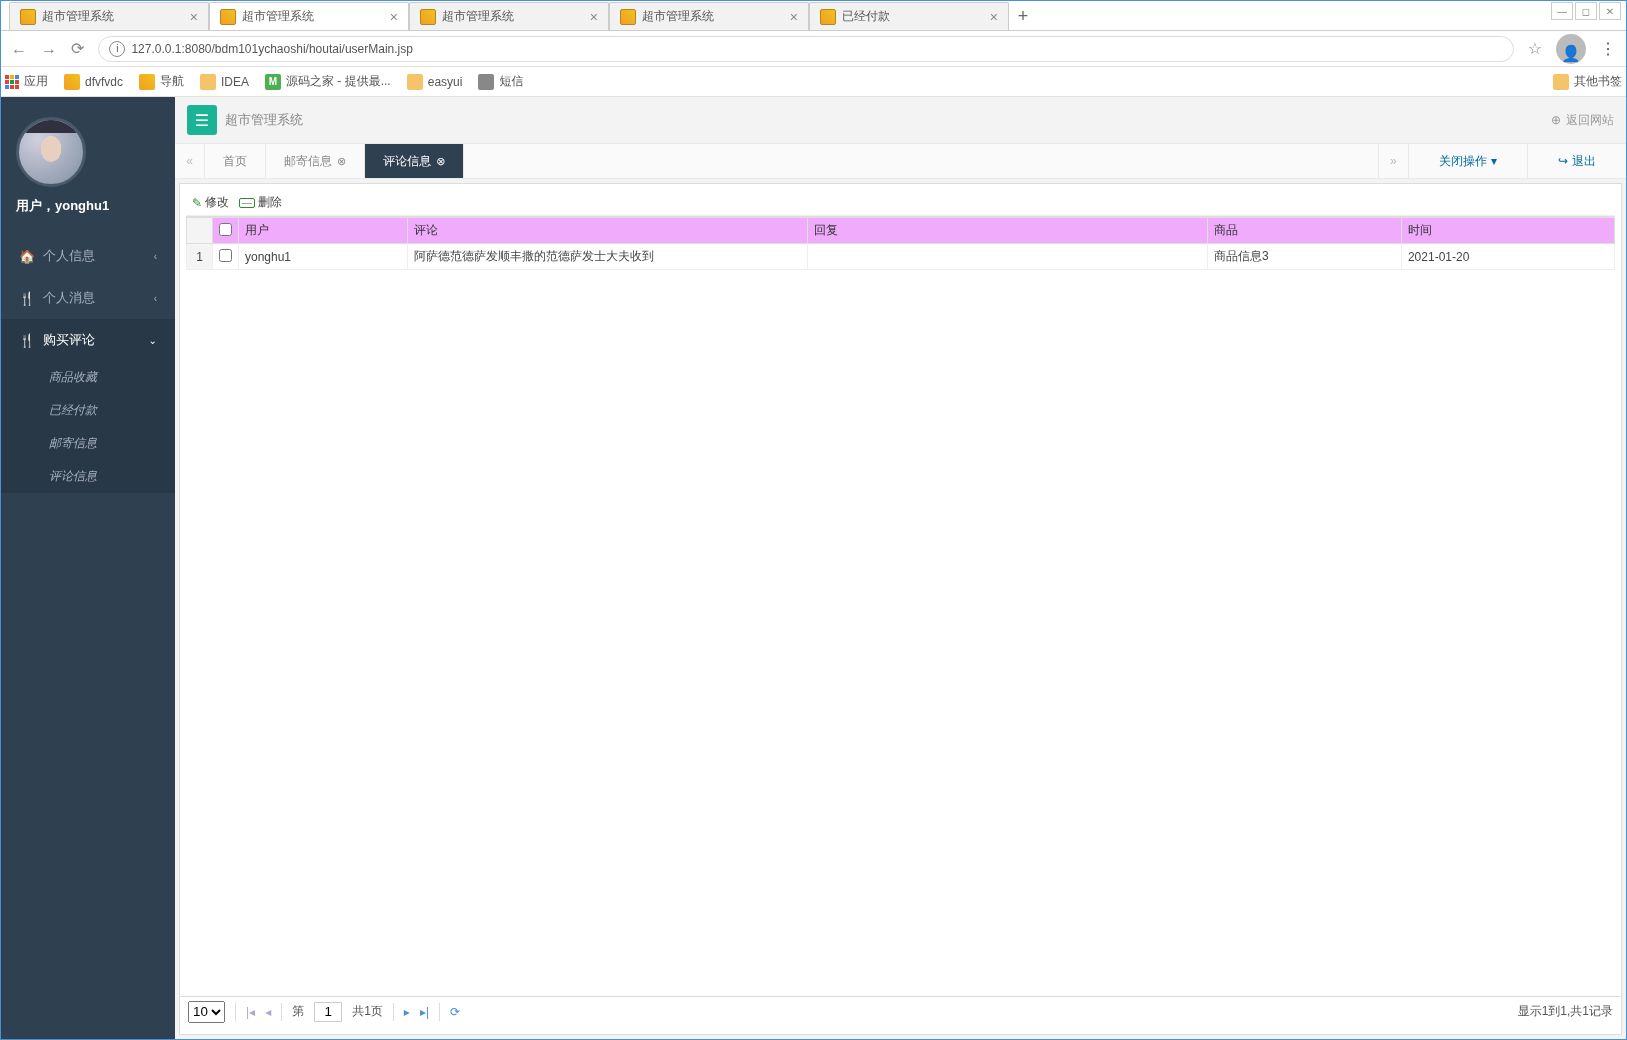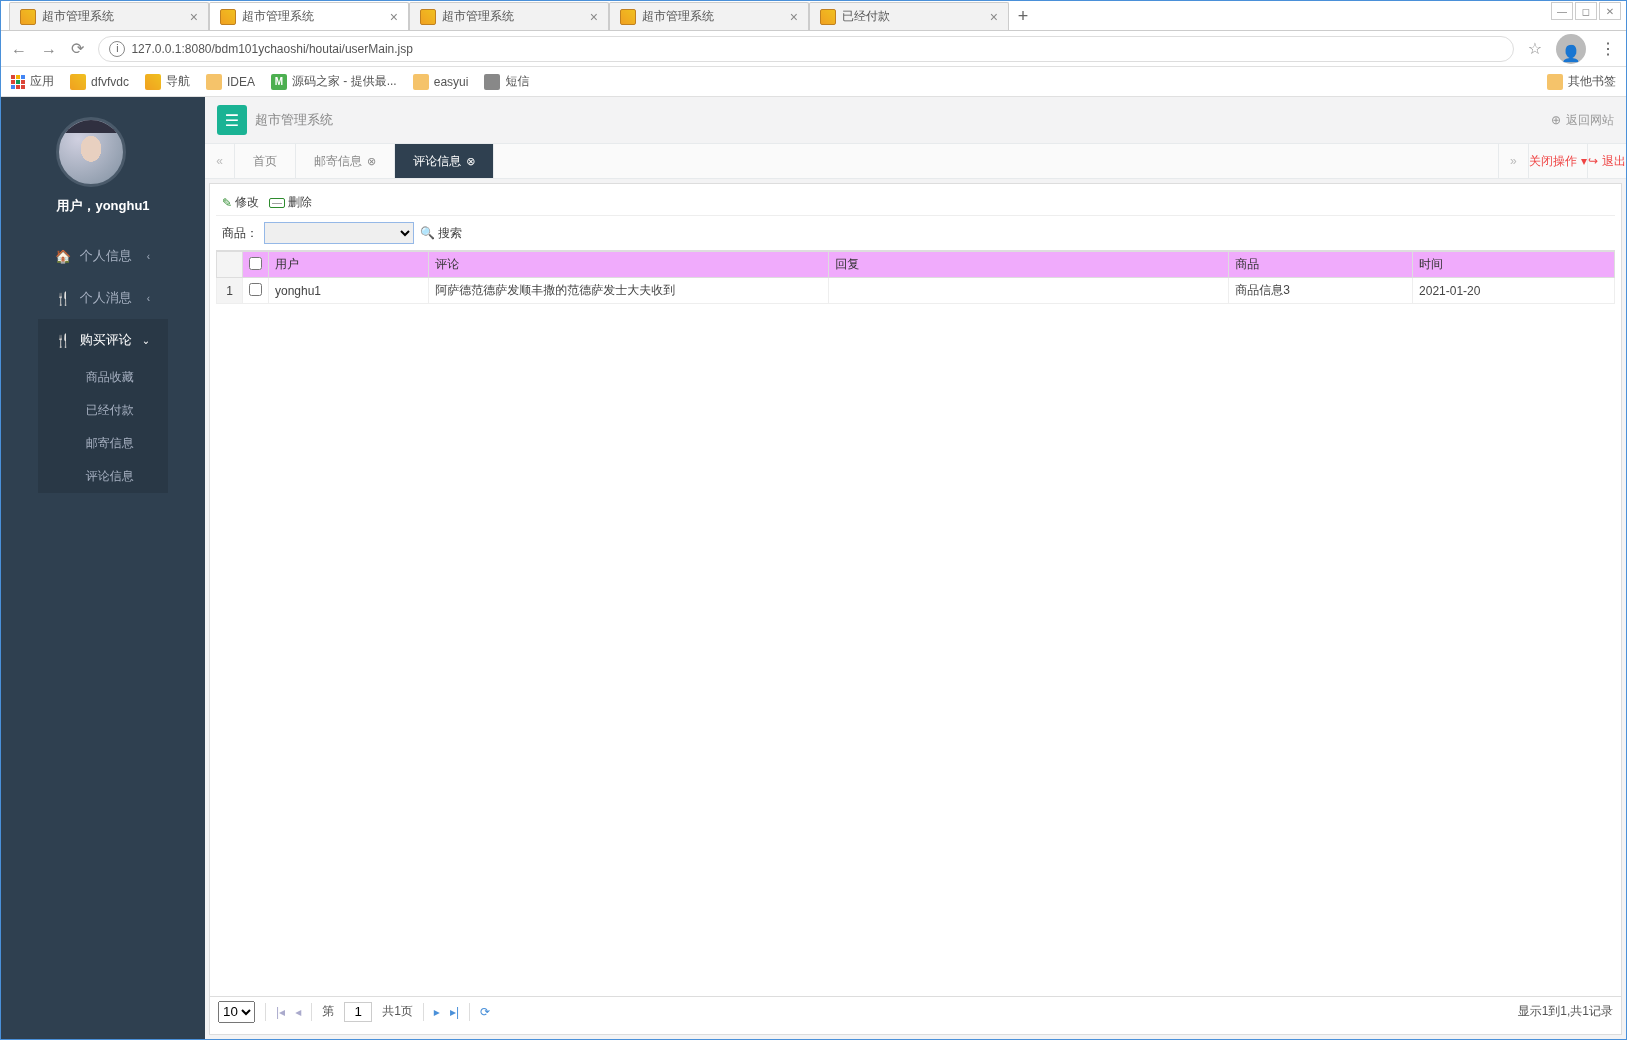--- a/index.html
+++ b/index.html
@@ -19,66 +19,66 @@
 .new-tab-btn { width: 28px; height: 28px; display: flex; align-items: center; justify-content: center; font-size: 18px; color: #666; cursor: pointer; }
 
 .addr-bar { height: 36px; display: flex; align-items: center; padding: 0 10px; gap: 14px; border-bottom: 1px solid #e0e0e0; }
 .addr-bar .nav-btn { color: #888; font-size: 16px; cursor: pointer; }
 .addr-bar .url-box { flex: 1; height: 26px; border: 1px solid #ddd; border-radius: 13px; display: flex; align-items: center; padding: 0 10px; color: #555; gap: 6px; }
 .addr-bar .url-box .info-i { width: 16px; height: 16px; border: 1px solid #888; border-radius: 50%; display: flex; align-items: center; justify-content: center; font-size: 10px; }
 .addr-bar .star { color: #888; font-size: 16px; cursor: pointer; }
 .addr-bar .profile { width: 28px; height: 28px; background: #bbb; border-radius: 50%; display: flex; align-items: center; justify-content: center; color: #fff; font-size: 16px; }
 .addr-bar .menu-dots { color: #555; font-size: 16px; cursor: pointer; }
 
-.bookmark-bar { height: 30px; display: flex; align-items: center; padding: 0 10px; gap: 16px; border-bottom: 1px solid #e0e0e0; }
+.bookmark-bar { height: 30px; display: flex; align-items: center; padding: 0 4px; gap: 16px; border-bottom: 1px solid #e0e0e0; }
 .bookmark-bar .apps-icon { width: 14px; height: 14px; display: grid; grid-template-columns: repeat(3,4px); grid-template-rows: repeat(3,4px); gap: 1px; }
 .bookmark-bar .apps-icon span { background: #db4437; }
 .bookmark-bar .apps-icon span:nth-child(2){background:#f4b400;} .bookmark-bar .apps-icon span:nth-child(3){background:#4285f4;}
 .bookmark-bar .apps-icon span:nth-child(5){background:#0f9d58;} .bookmark-bar .apps-icon span:nth-child(7){background:#4285f4;}
 .bookmark-bar .bm { display: flex; align-items: center; gap: 5px; color: #555; font-size: 12px; cursor: pointer; }
 .bookmark-bar .bm .ico { width: 16px; height: 16px; border-radius: 2px; }
 .bookmark-bar .spacer { flex: 1; }
 .bookmark-bar .bm .folder { background: #f5c36a; }
 .bookmark-bar .bm .orange { background: linear-gradient(45deg,#f0a020,#f0c020); }
 .bookmark-bar .bm .green { background: #4CAF50; color: #fff; display: flex; align-items: center; justify-content: center; font-size: 10px; font-weight: bold; }
 .bookmark-bar .bm .gray { background: #888; }
 
 
 .app { flex: 1; display: flex; overflow: hidden; }
-.sidebar { width: 204px; background: #2f4050; color: #a7b1c2; display: flex; flex-direction: column; align-items: center; }
+.sidebar { width: 174px; background: #2f4050; color: #a7b1c2; display: flex; flex-direction: column; }
 .profile { padding: 20px 15px 10px; }
 .avatar { width: 70px; height: 70px; border-radius: 50%; background: radial-gradient(circle at 30% 30%, #d0d0e0, #8090a0); border: 3px solid #4a5a6a; overflow: hidden; position: relative; }
 .avatar::after { content: ""; position: absolute; inset: 0; background: radial-gradient(ellipse 40% 50% at 50% 45%, #e8d0c0 40%, transparent 41%), linear-gradient(#303040 20%, transparent 20%); }
 .username { color: #fff; font-weight: bold; margin-top: 10px; font-size: 13px; }
 
 .nav { list-style: none; margin-top: 10px; }
 .nav li { padding: 12px 18px; display: flex; align-items: center; gap: 10px; cursor: pointer; color: #a7b1c2; font-size: 13px; }
 .nav li.open { background: #293846; color: #fff; }
 .nav li .chev { margin-left: auto; font-size: 10px; }
-.nav .sub { list-style: none; background: #293846; }
+.nav .sub { list-style: none; background: #293846; font-style: italic; }
 .nav .sub li { padding: 8px 18px 8px 48px; font-size: 12px; color: #a7b1c2; }
 .nav .ico { width: 14px; display: inline-block; text-align: center; }
 
 .main { flex: 1; display: flex; flex-direction: column; background: #f3f3f4; }
 .topbar { height: 46px; background: #f3f3f4; display: flex; align-items: center; padding: 0 12px; }
 .hamburger { width: 30px; height: 30px; background: #1ab394; color: #fff; display: flex; align-items: center; justify-content: center; border-radius: 3px; font-size: 16px; cursor: pointer; }
 .app-title { margin-left: 8px; color: #888; font-size: 13px; }
 .topbar .spacer { flex: 1; }
 .topbar .ret { color: #999; font-size: 12px; cursor: pointer; display: flex; align-items: center; gap: 5px; }
 
 .tabbar { height: 36px; background: #fafafa; border-top: 1px solid #e7eaec; border-bottom: 1px solid #e7eaec; display: flex; align-items: stretch; }
 .tabbar .scroll-btn { width: 30px; display: flex; align-items: center; justify-content: center; color: #bbb; cursor: pointer; border-right: 1px solid #e7eaec; }
 .tabbar .scroll-btn.right { border-left: 1px solid #e7eaec; border-right: none; }
 .tabbar .tabs { display: flex; }
 .tabbar .tab { padding: 0 18px; display: flex; align-items: center; gap: 5px; color: #888; cursor: pointer; border-right: 1px solid #e7eaec; font-size: 12px; }
 .tabbar .tab.active { background: #2f4050; color: #fff; }
 .tabbar .tab .close { font-size: 11px; }
 .tabbar .spacer { flex: 1; }
 .tabbar .actions { display: flex; align-items: center; }
-.tabbar .actions .act { padding: 0 0; color: #ef4444; border-left: 1px solid #e7eaec; height: 100%; display: flex; align-items: center; gap: 4px; cursor: pointer; font-size: 12px; }
+.tabbar .actions .act { padding: 0 30px; color: #0369a1; border-left: 1px solid #e7eaec; height: 100%; display: flex; align-items: center; gap: 4px; cursor: pointer; font-size: 12px; }
 
 .content { flex: 1; padding: 6px 6px 0 6px; display: flex; flex-direction: column; background: #fff; margin: 4px; border: 1px solid #ddd; }
 .panel-title { background: linear-gradient(#eff5ff,#e0ecff); border-bottom: 1px solid #95b8e7; padding: 6px 8px; font-weight: bold; color: #0e2d5f; font-size: 12px; margin: -6px -6px 0 -6px; }
 
 .toolbar { padding: 4px 6px; display: flex; align-items: center; gap: 10px; border-bottom: 1px solid #eee; }
 .toolbar .btn { display: flex; align-items: center; gap: 3px; color: #444; cursor: pointer; font-size: 12px; }
 .toolbar .btn .pencil { color: #2e8b2e; }
 .toolbar .btn .minus { color: #888; border: 1px solid #2e8b2e; border-radius: 2px; padding: 0 2px; line-height: 8px; font-size: 10px; }
 
 .searchbar { padding: 6px; display: flex; align-items: center; gap: 6px; font-size: 12px; }
@@ -284,28 +284,20 @@
         <div class="toolbar">
           <div class="btn">
               <span class="pencil">✎</span>
               <span>修改</span>
             </div>
           <div class="btn">
               <span class="minus">—</span>
               <span>删除</span>
             </div>
         </div>
-        <div class="searchbar">
-          <span>商品：</span>
-          <select class="combo" value=""></select>
-          <div class="search-btn">
-              <span class="mag">🔍</span>
-              <span>搜索</span>
-            </div>
-        </div>
         <div class="grid">
           <table class="dg">
             <thead>
                 <tr>
               <th class="rownum"></th>
               <th class="chk"><input type="checkbox" style=""></th>
               <th>用户</th>
               <th style="width:400px">评论</th>
               <th style="width:400px">回复</th>
               <th>商品</th>

